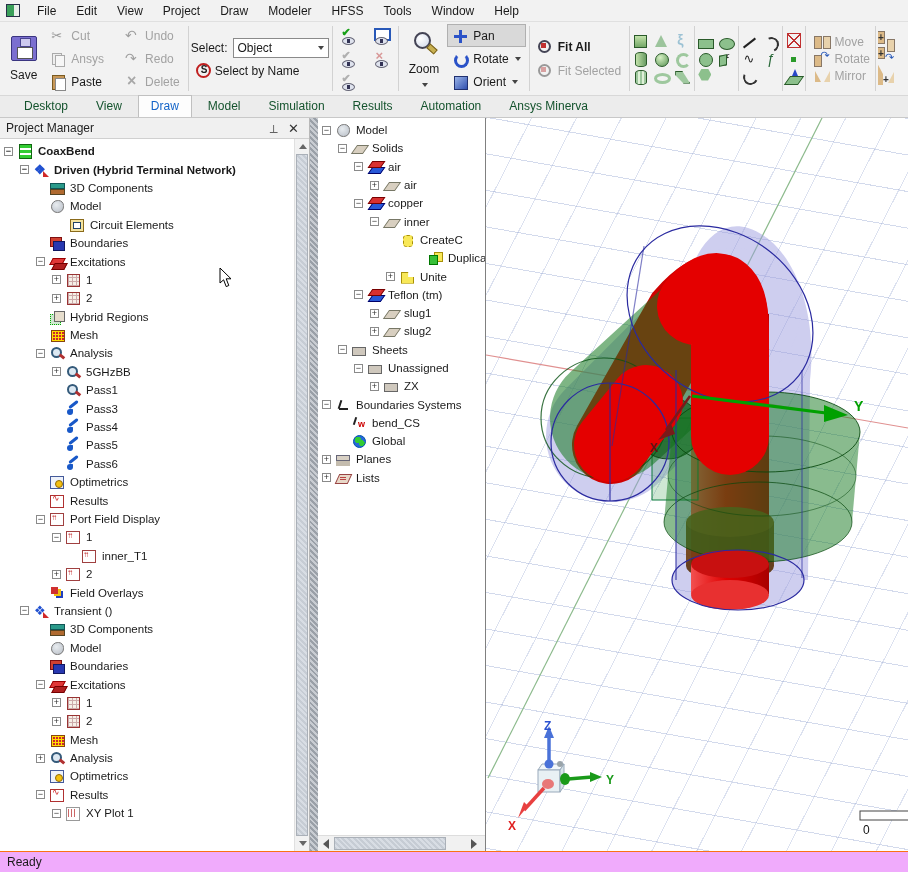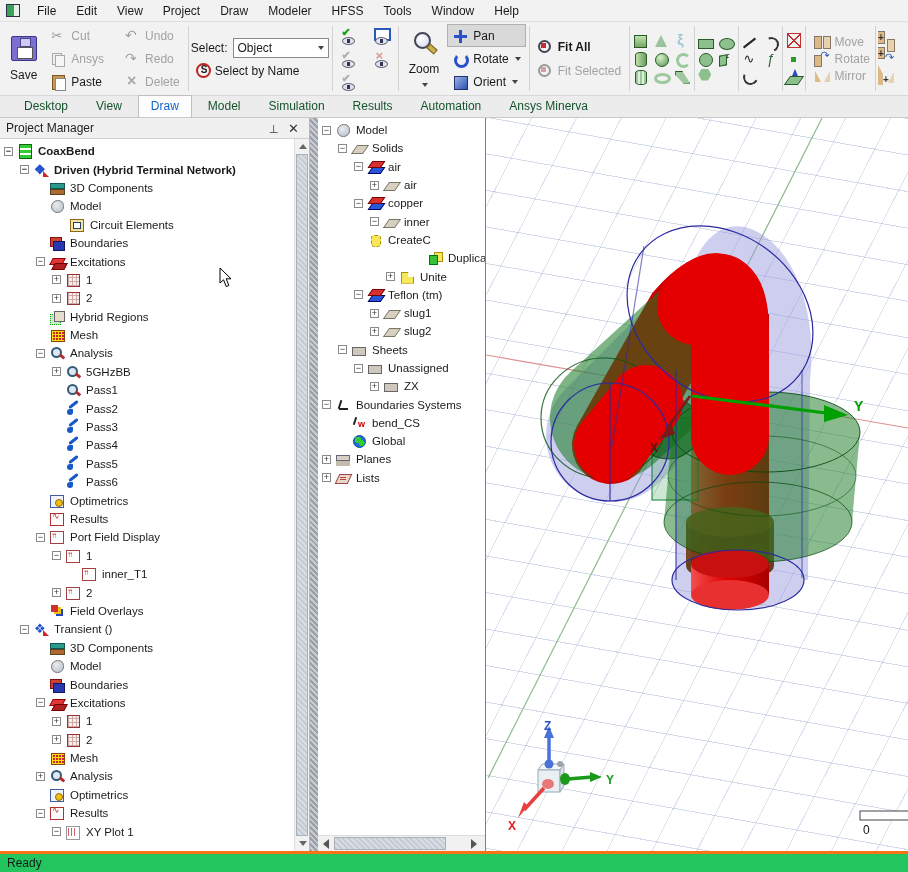--- a/index.html
+++ b/index.html
@@ -191,21 +191,21 @@
   .viewport { flex:1; position:relative; overflow:hidden; background:
       repeating-linear-gradient(190deg, rgba(140,158,205,.38) 0 1px, transparent 1px 36px),
       repeating-linear-gradient(117deg, rgba(140,158,205,.30) 0 1px, transparent 1px 40px),
       #ffffff;}
   .viewport svg { position:absolute; left:0; top:0; }
 
   
   .cursor { position:absolute; left:219px; top:150px; width:14px; height:20px; pointer-events:none; z-index:5;}
 
   
-  .statusbar { height:21px; background:#22c55e; border-top:3px solid #f97316; display:flex; align-items:center; padding:0 7px; font-size:12px;}
+  .statusbar { height:21px; background:#f0abfc; border-top:1px solid #f97316; display:flex; align-items:center; padding:0 7px; font-size:12px;}
 </style>
 </head>
 <body>
 
 <div class="menubar">
   <span class="appicon"></span>
   <span class="mi">File</span>
   <span class="mi">Edit</span>
   <span class="mi">View</span>
   <span class="mi">Project</span>
@@ -461,25 +461,20 @@
             <span class="tlabel">5GHzBB</span>
           </div>
           <div class="trow" style="padding-left: 52px;">
             <span class="expander none"></span>
             <span class="ti analysis-icon"></span>
             <span class="tlabel">Pass1</span>
           </div>
           <div class="trow" style="padding-left: 52px;">
             <span class="expander none"></span>
             <span class="ti wrench-icon"></span>
-            <span class="tlabel">Pass2</span>
-          </div>
-          <div class="trow" style="padding-left: 52px;">
-            <span class="expander none"></span>
-            <span class="ti wrench-icon"></span>
             <span class="tlabel">Pass3</span>
           </div>
           <div class="trow" style="padding-left: 52px;">
             <span class="expander none"></span>
             <span class="ti wrench-icon"></span>
             <span class="tlabel">Pass4</span>
           </div>
           <div class="trow" style="padding-left: 52px;">
             <span class="expander none"></span>
             <span class="ti wrench-icon"></span>
@@ -625,21 +620,21 @@
           <div class="trow" style="padding-left: 36px;">
             <span class="expander minus">−</span>
             <span class="ti material-icon"></span>
             <span class="tlabel">copper</span>
           </div>
           <div class="trow" style="padding-left: 52px;">
             <span class="expander minus">−</span>
             <span class="ti solid-icon"></span>
             <span class="tlabel">inner</span>
           </div>
-          <div class="trow" style="padding-left: 36px;">
+          <div class="trow" style="padding-left: 68px;">
             <span class="expander none"></span>
             <span class="ti createcyl-icon"></span>
             <span class="tlabel">CreateC</span>
           </div>
           <div class="trow" style="padding-left: 96px;">
             <span class="expander none"></span>
             <span class="ti duplicate-icon"></span>
             <span class="tlabel">Duplica</span>
           </div>
           <div class="trow" style="padding-left: 68px;">

